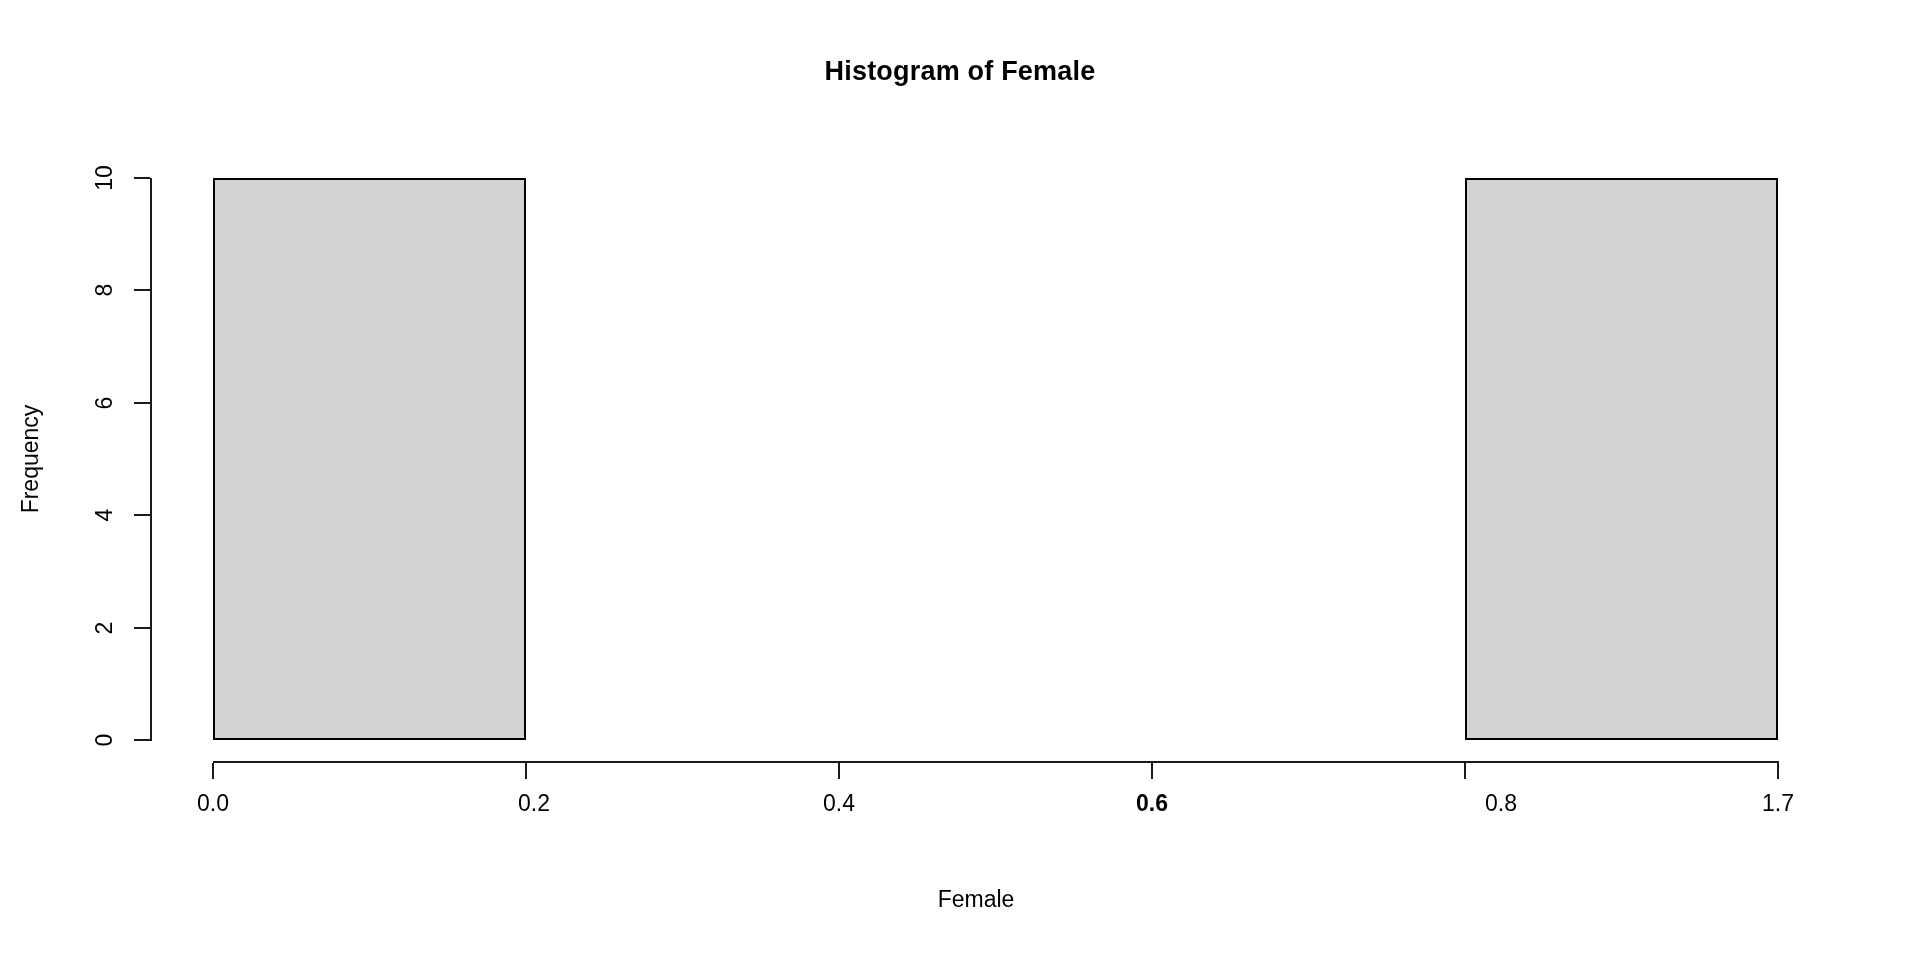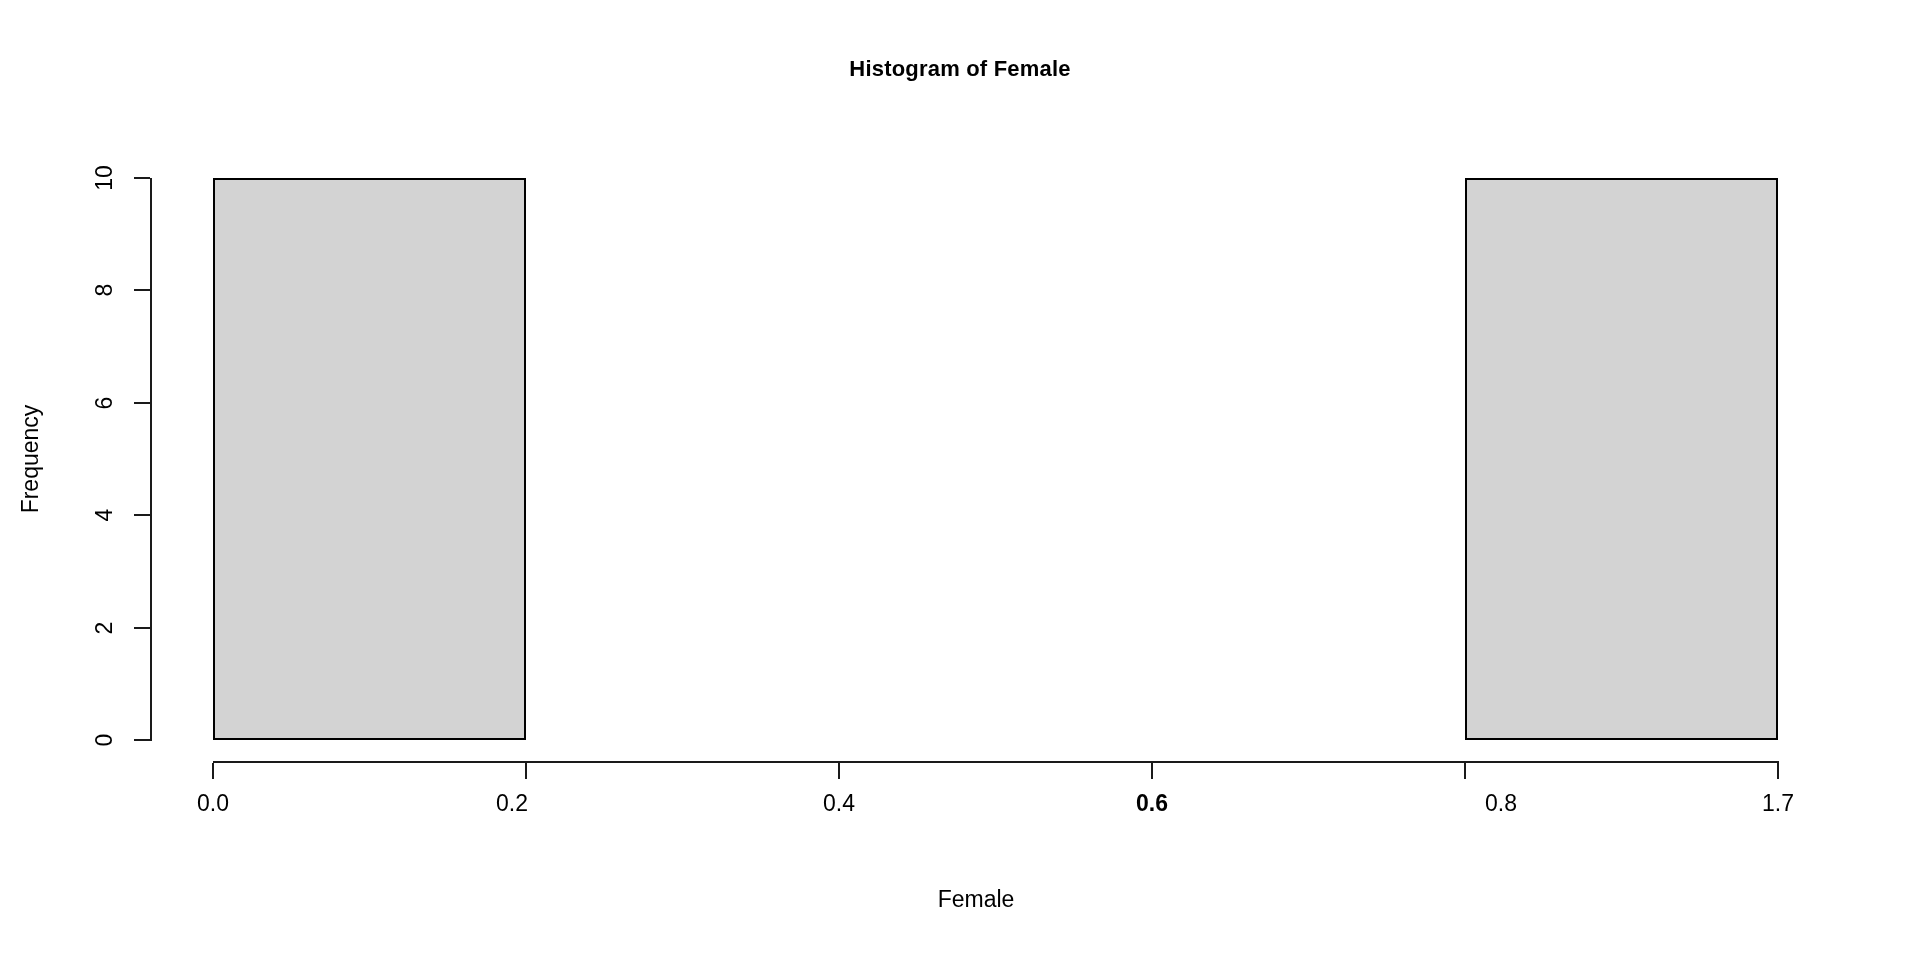--- a/index.html
+++ b/index.html
@@ -22,21 +22,21 @@
     background: #ffffff;
   }
 
   
   .plot-title {
     position: absolute;
     left: 0;
     top: 56px;
     width: 1920px;
     text-align: center;
-    font-size: 22px;
+    font-size: 27px;
     font-weight: bold;
     letter-spacing: 0.2px;
     color: #000000;
     white-space: nowrap;
   }
 
   
   .panel {
     position: absolute;
     left: 213px;
@@ -174,21 +174,21 @@
   <div id="x-ticks">
       <div class="tick x-tick" style="left: 212px;"></div>
       <div class="tick x-tick" style="left: 525px;"></div>
       <div class="tick x-tick" style="left: 838px;"></div>
       <div class="tick x-tick" style="left: 1151px;"></div>
       <div class="tick x-tick" style="left: 1464px;"></div>
       <div class="tick x-tick" style="left: 1777px;"></div>
     </div>
   <div id="x-tick-labels">
       <div class="x-tick-label" style="left: 213px; text-align: center;">0.0</div>
-      <div class="x-tick-label" style="left: 512px;">0.2</div>
+      <div class="x-tick-label" style="left: 534px;">0.2</div>
       <div class="x-tick-label" style="left: 839px; text-align: center;">0.4</div>
       <div class="x-tick-label" style="left: 1152px; font-weight: bold;">0.6</div>
       <div class="x-tick-label" style="left: 1501px;">0.8</div>
       <div class="x-tick-label" style="left: 1778px;">1.7</div>
     </div>
 
   <div class="x-axis-title">Female</div>
 
 </div>
 

